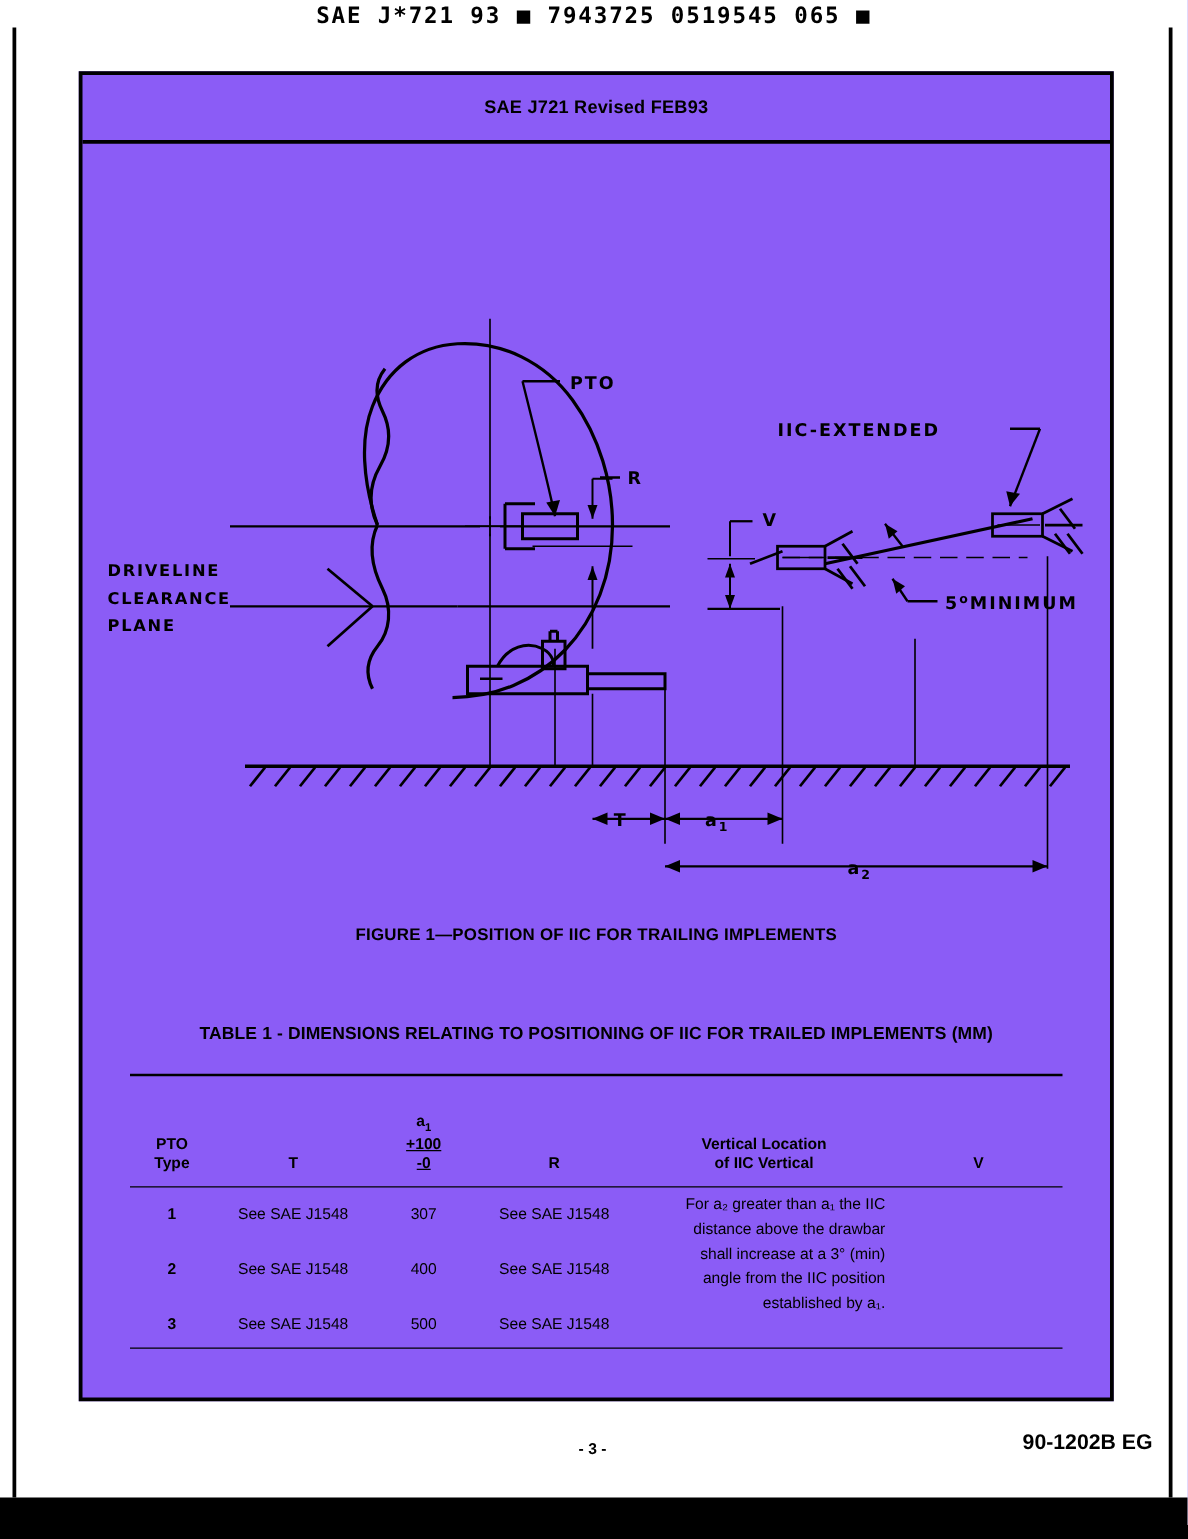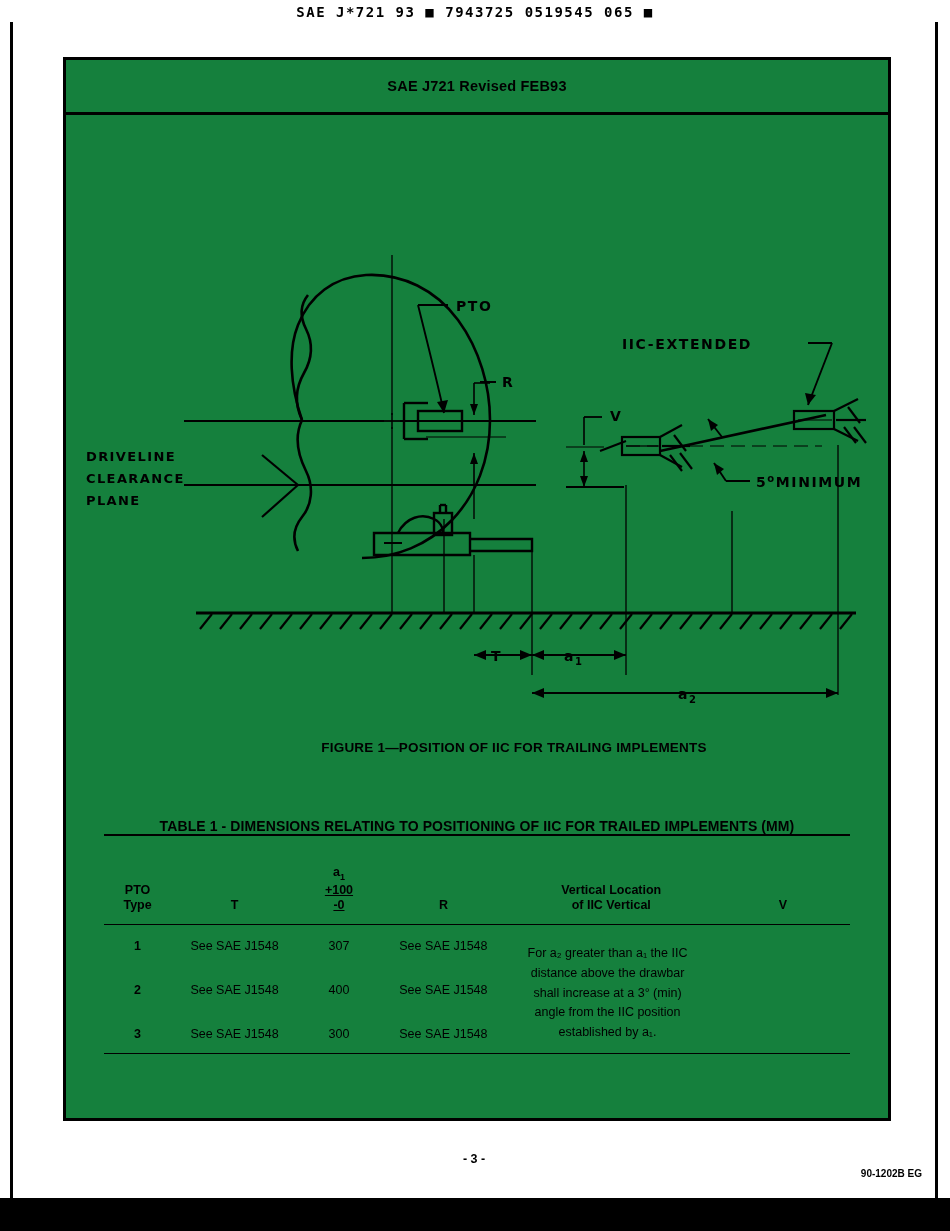--- a/index.html
+++ b/index.html
@@ -20,21 +20,21 @@
   .ocr-strip {
     position: absolute;
     left: 0; top: 0;
     width: 950px; height: 24px;
     display: flex;
     align-items: center;
     justify-content: center;
   }
   .ocr-text {
     font-family: "DejaVu Sans Mono", monospace;
-    font-size: 14px;
+    font-size: 18px;
     font-weight: 700;
     letter-spacing: 1.5px;
     white-space: pre;
   }
 
   
   .page-border {
     position: absolute;
     left: 10px; top: 22px;
     width: 928px; height: 1176px;
@@ -49,21 +49,21 @@
     background: #000;
   }
 
   
   .doc-frame {
     position: absolute;
     left: 63px; top: 57px;
     width: 828px; height: 1064px;
     border: 3px solid #000;
     box-sizing: border-box;
-    background: #15803d;
+    background: #8b5cf6;
   }
   .doc-header {
     position: absolute;
     left: 0; top: 0;
     width: 100%;
     height: 55px;
     border-bottom: 3px solid #000;
     box-sizing: border-box;
     display: flex;
     align-items: center;
@@ -85,35 +85,35 @@
   .figure-svg { display: block; }
 
   .fig-caption {
     position: absolute;
     left: 0; top: 625px;
     width: 822px;
     text-align: center;
     font-size: 13.5px;
     font-weight: 700;
     letter-spacing: 0.2px;
-    padding-left: 37px;
   }
 
   
   .table-block {
     position: absolute;
     left: 0; top: 758px;
     width: 822px;
   }
   .table-title {
     width: 100%;
     text-align: center;
     font-size: 14px;
     font-weight: 700;
     letter-spacing: 0.1px;
+    margin-bottom: 25px;
   }
   .table-wrap {
     margin: 0 38px;
     width: 746px;
   }
   .rule-thick {
     height: 0;
     border-top: 2.5px solid #000;
   }
   .rule-thin {
@@ -177,26 +177,26 @@
     box-sizing: border-box;
   }
   .c-pto  { width: 9%;  font-weight: 700; }
   .c-t    { width: 17%; font-weight: 400; }
   .c-a1   { width: 11%; font-weight: 400; }
   .c-r    { width: 17%; font-weight: 400; }
 
   .note-cell {
     position: absolute;
     left: 54%;
-    top: 19px;
+    top: 4px;
     width: 27%;
     font-size: 12.5px;
     font-weight: 400;
     line-height: 1.58;
-    text-align: center;
+    text-align: right;
   }
   .v-cell {
     position: absolute;
     left: 82.5%;
     top: 40px;
     width: 17.5%;
     font-size: 12.5px;
     font-weight: 400;
     line-height: 1.58;
     text-align: left;
@@ -215,23 +215,22 @@
     left: 0; top: 0;
     width: 928px;
     text-align: center;
     font-size: 12.5px;
     font-weight: 700;
   }
   .doc-code {
     position: absolute;
     right: 16px;
     top: -8px;
-    font-size: 10px;
-    font-weight: 700;
-    margin-top: 24px;
+    font-size: 17px;
+    font-weight: 700;
   }
 
   
   text.dlabel {
     font-family: "DejaVu Sans", sans-serif;
     font-size: 14px;
     font-weight: 700;
     letter-spacing: 1.6px;
     fill: #000;
   }
@@ -522,21 +521,21 @@
           <div class="data-row" style="top:58px">
             <span class="cell c-pto">2</span>
             <span class="cell c-t">See SAE J1548</span>
             <span class="cell c-a1">400</span>
             <span class="cell c-r">See SAE J1548</span>
           </div>
 
           <div class="data-row" style="top:102px">
             <span class="cell c-pto">3</span>
             <span class="cell c-t">See SAE J1548</span>
-            <span class="cell c-a1">300</span>
+            <span class="cell c-a1">500</span>
             <span class="cell c-r">See SAE J1548</span>
           </div>
 
           <div class="note-cell">
             <div>For a₂ greater than a₁ the IIC</div>
             <div>distance above the drawbar</div>
             <div>shall increase at a 3° (min)</div>
             <div>angle from the IIC position</div>
             <div>established by a₁.</div>
           </div>

